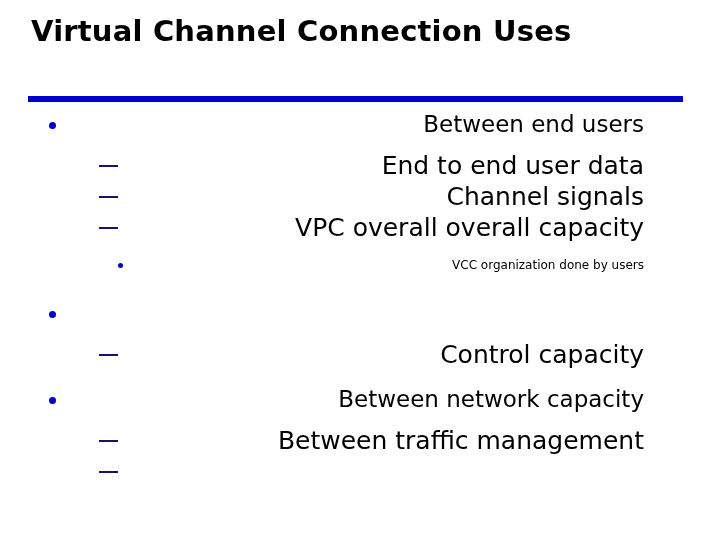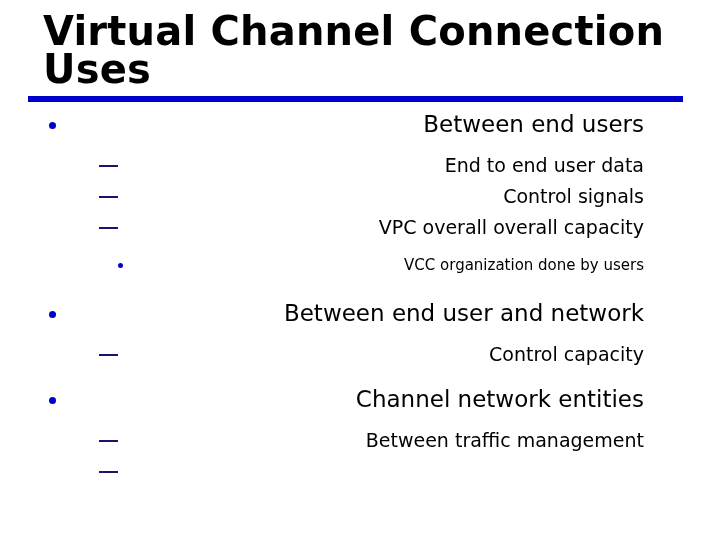--- a/index.html
+++ b/index.html
@@ -19,26 +19,26 @@
     position: relative;
     width: 720px;
     height: 540px;
     background: #ffffff;
     box-sizing: border-box;
   }
 
   
   .slide-title {
     position: absolute;
-    left: 43px;
+    left: 31px;
     top: 12px;
     width: 660px;
     font-family: "DejaVu Sans", "Liberation Sans", sans-serif;
     font-weight: bold;
-    font-size: 40px;
+    font-size: 29px;
     line-height: 38px;
     letter-spacing: 0.2px;
     color: #000000;
     margin: 0;
     white-space: pre-line;
   }
 
   
   .title-rule {
     position: absolute;
@@ -78,38 +78,38 @@
     top: 14px;
     width: 7px;
     height: 7px;
     border-radius: 50%;
     background: #0000CC;
   }
 
   
   .lvl2 {
     padding-left: 100px;
-    font-size: 19px;
+    font-size: 25px;
     line-height: 31px;
     height: 31px;
     margin-left: 20px;
   }
   .lvl2 .marker-dash {
     position: absolute;
     left: 79px;
     top: 15px;
     width: 19px;
     height: 2px;
     background: #151570;
   }
 
   
   .lvl3 {
     padding-left: 92px;
-    font-size: 15px;
+    font-size: 12px;
     line-height: 26px;
     height: 26px;
   }
   .lvl3 .marker-dot-sm {
     position: absolute;
     left: 118px;
     top: 11px;
     width: 5px;
     height: 5px;
     border-radius: 50%;
@@ -138,54 +138,53 @@
 
     <div class="gap-sm"></div>
 
     <div class="line lvl2">
       <span class="marker-dash"></span>
       <span>End to end user data</span>
     </div>
 
     <div class="line lvl2">
       <span class="marker-dash"></span>
-      <span>Control signals</span>
+      <span>Channel signals</span>
     </div>
 
     <div class="line lvl2">
       <span class="marker-dash"></span>
       <span>VPC overall overall capacity</span>
     </div>
 
     <div class="gap-sm"></div>
 
     <div class="line lvl3">
       <span class="marker-dot-sm"></span>
       <span>VCC organization done by users</span>
     </div>
 
     <div class="gap-lg"></div>
 
     <div class="line lvl1">
       <span class="marker-dot"></span>
-      <span>Between end user and network</span>
     </div>
 
     <div class="gap-sm"></div>
 
     <div class="line lvl2">
       <span class="marker-dash"></span>
       <span>Control capacity</span>
     </div>
 
     <div class="gap-md"></div>
 
     <div class="line lvl1">
       <span class="marker-dot"></span>
-      <span>Channel network entities</span>
+      <span>Between network capacity</span>
     </div>
 
     <div class="gap-sm"></div>
 
     <div class="line lvl2">
       <span class="marker-dash"></span>
       <span>Between traffic management</span>
     </div>
 
     <div class="line lvl2">

